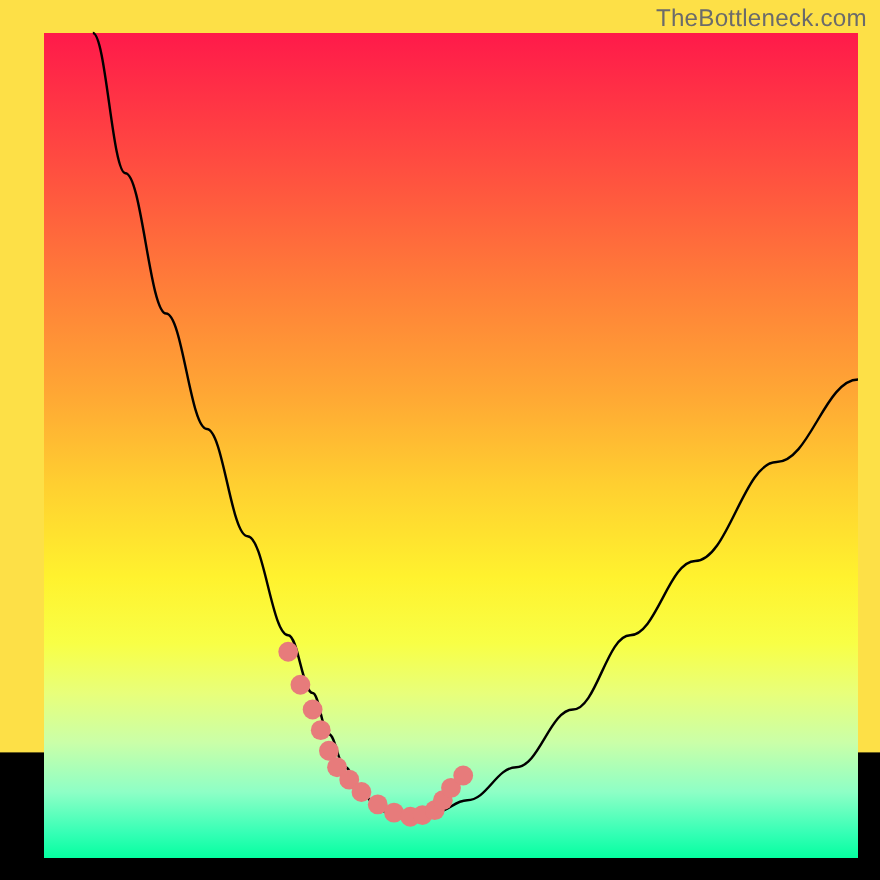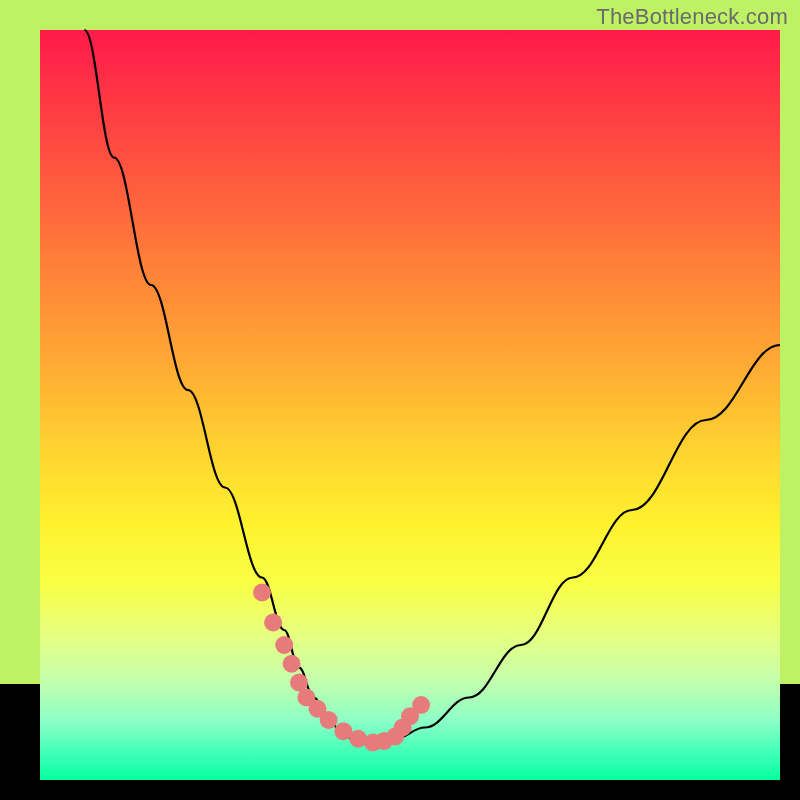--- a/index.html
+++ b/index.html
@@ -8,21 +8,21 @@
     width: 800px;
     height: 800px;
     background: #000;
     font-family: Arial, Helvetica, sans-serif;
     overflow: hidden;
   }
   .frame {
     position: absolute;
     top: 0; left: 0;
     width: 800px; height: 684px;
-    background: #bef264;
+    background: #fde047;
   }
   .plot-area {
     position: absolute;
     background: linear-gradient(to bottom,
       #ff1a4a 0%,
       #ff3345 8%,
       #ff5a3e 20%,
       #ff8238 32%,
       #ffa834 44%,
       #ffd030 55%,

